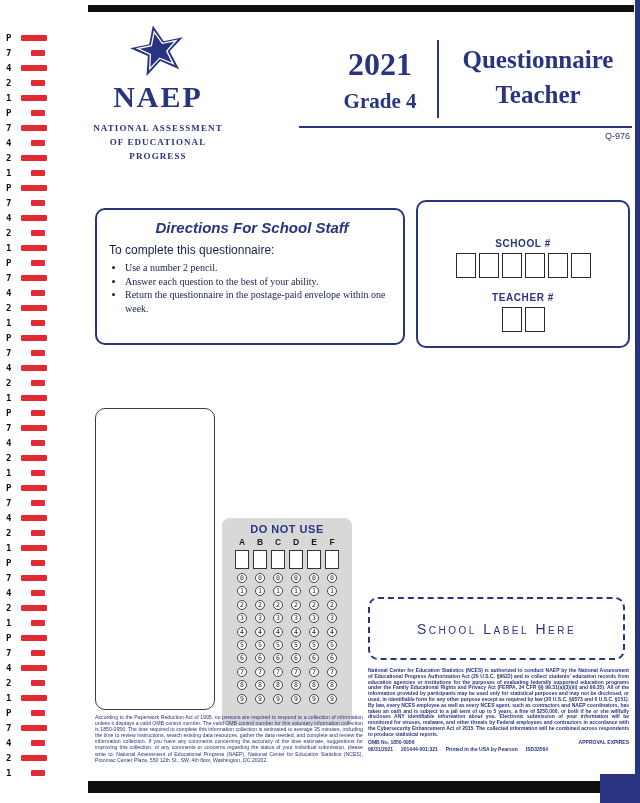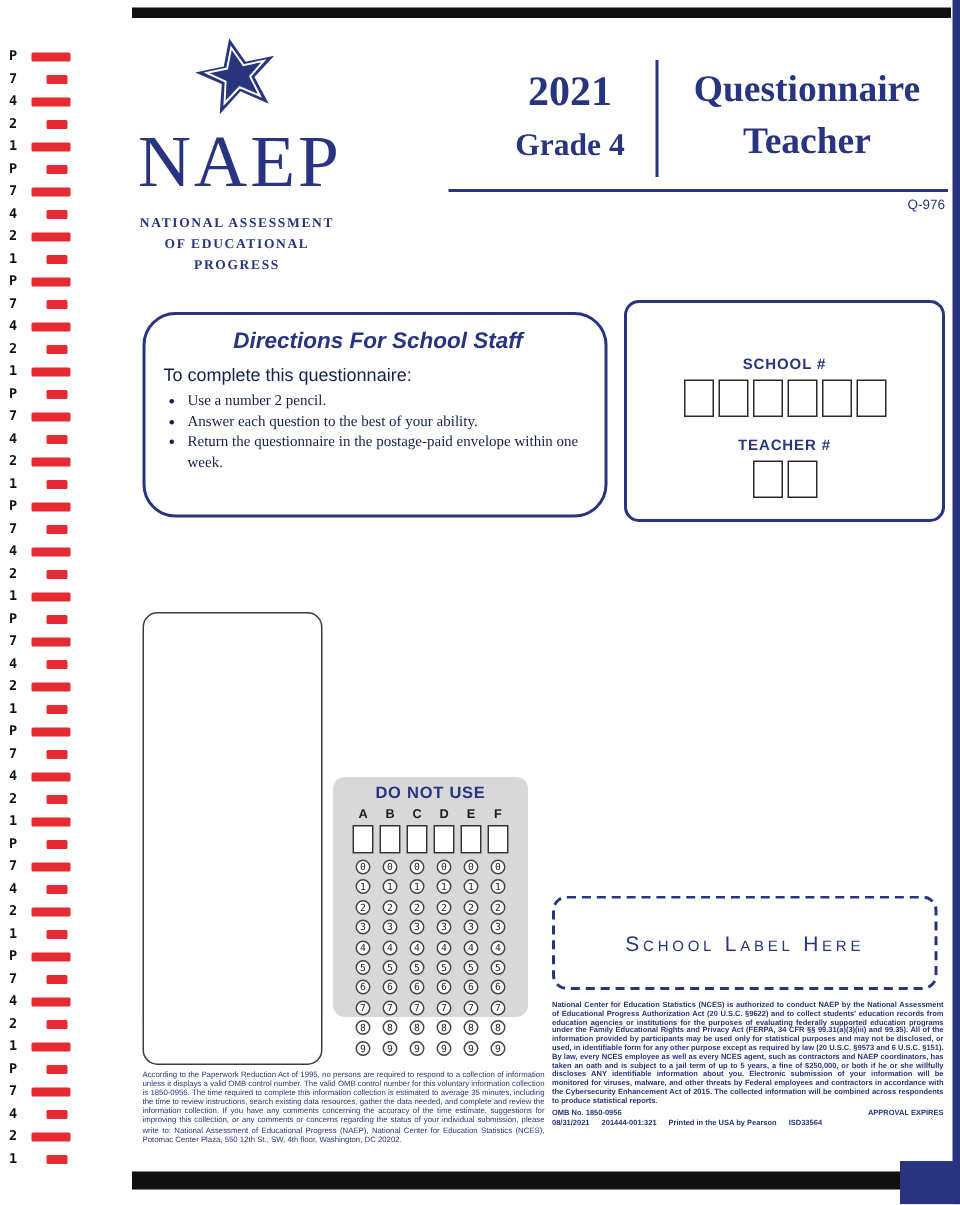--- a/index.html
+++ b/index.html
@@ -19,56 +19,56 @@
   
   .timing{position:absolute;left:6px;top:30px;}
   .t-row{height:15px;display:flex;align-items:center;}
   .t-char{width:15px;font-size:9px;font-weight:bold;color:#111;
           font-family:"DejaVu Sans Mono",monospace;}
   .t-bar{height:6px;background:var(--red);border-radius:1px;display:inline-block;}
   .t-bar.long{width:26px;}
   .t-bar.short{width:14px;margin-left:10px;}
   
   .logo{position:absolute;left:92px;top:24px;width:132px;text-align:center;color:var(--navy);}
-  .logo .name{font-family:"Liberation Serif",serif;font-weight:normal;font-size:49px;
+  .logo .name{font-family:"Liberation Serif",serif;font-weight:bold;font-size:30px;
               letter-spacing:2px;line-height:1;margin-top:2px;}
   .logo .org{margin-top:10px;font-family:"Liberation Serif",serif;font-weight:bold;
              font-size:9px;letter-spacing:1.1px;line-height:1.55;}
   .year-grade{position:absolute;left:328px;top:46px;width:104px;text-align:center;
               color:var(--navy);font-family:"Liberation Serif",serif;font-weight:bold;}
-  .year-grade .year{font-size:28px;}
+  .year-grade .year{font-size:32px;}
   .year-grade .grade{font-size:21px;margin-top:6px;}
   .vdivider{position:absolute;left:437px;top:40px;width:2px;height:78px;background:var(--navy);}
   .main-title{position:absolute;left:445px;top:42px;width:186px;text-align:center;
               color:var(--navy);font-family:"Liberation Serif",serif;font-weight:bold;font-size:25px;line-height:1.4;}
   .header-rule{position:absolute;left:299px;top:126px;width:333px;height:2px;background:var(--navy);}
   .form-code{position:absolute;left:540px;top:131px;width:90px;text-align:right;
              font-size:9px;color:var(--navy);}
   
   .directions{position:absolute;left:95px;top:208px;width:310px;height:137px;
-              border:2.5px solid var(--navy);border-radius:22px;box-sizing:border-box;
+              border:2.5px solid var(--navy);border-radius:10px;box-sizing:border-box;
               padding:9px 8px 6px 12px;}
   .directions h2{margin:0 0 7px;text-align:center;font-size:15px;font-style:italic;
                  font-weight:bold;color:var(--navy);}
   .directions p{margin:0 0 4px;font-size:12px;color:var(--ink);}
   .directions ul{margin:0;padding-left:16px;}
   .directions li{font-size:10px;line-height:1.35;color:var(--ink);font-family:Liberation Serif, serif;}
   
   .idbox{position:absolute;left:416px;top:200px;width:214px;height:148px;
          border:2.5px solid var(--navy);border-radius:10px;box-sizing:border-box;
          text-align:center;padding-top:36px;}
   .id-label{font-size:10px;font-weight:bold;color:var(--navy);letter-spacing:0.6px;}
   .cells{display:flex;justify-content:center;gap:3px;margin-top:4px;}
   .cell{width:20px;height:25px;border:1.5px solid #2a2a2a;background:#fff;box-sizing:border-box;}
   .idbox .second{margin-top:14px;text-align:center;}
   
   .tallbox{position:absolute;left:95px;top:408px;width:120px;height:302px;
            border:1.5px solid #3c3c3c;border-radius:10px;box-sizing:border-box;background:#fff;}
   
-  .dnu{position:absolute;left:222px;top:518px;width:130px;height:160px;background:var(--grey);
+  .dnu{position:absolute;left:222px;top:518px;width:130px;height:208px;background:var(--grey);
        border-radius:8px;box-sizing:border-box;padding-top:5px;text-align:center;}
   .dnu-title{font-size:11px;font-weight:bold;color:var(--navy);letter-spacing:0.5px;}
   .dnu-letters{display:flex;justify-content:center;margin-top:2px;}
   .dnu-letter{width:18px;font-size:8.5px;font-weight:bold;color:#1c1c1c;}
   .dnu-cells{display:flex;justify-content:center;gap:4px;margin-top:3px;}
   .dnu-cell{width:14px;height:19px;background:#fff;border:1px solid #333;box-sizing:border-box;}
   .bubble-grid{margin-top:4px;}
   .bubble-row{display:flex;justify-content:center;gap:8px;margin-bottom:3.4px;}
   .bubble{width:10px;height:10px;border:1px solid #444;border-radius:50%;background:#fff;
           font-size:6.5px;line-height:9px;color:#222;text-align:center;display:inline-block;

